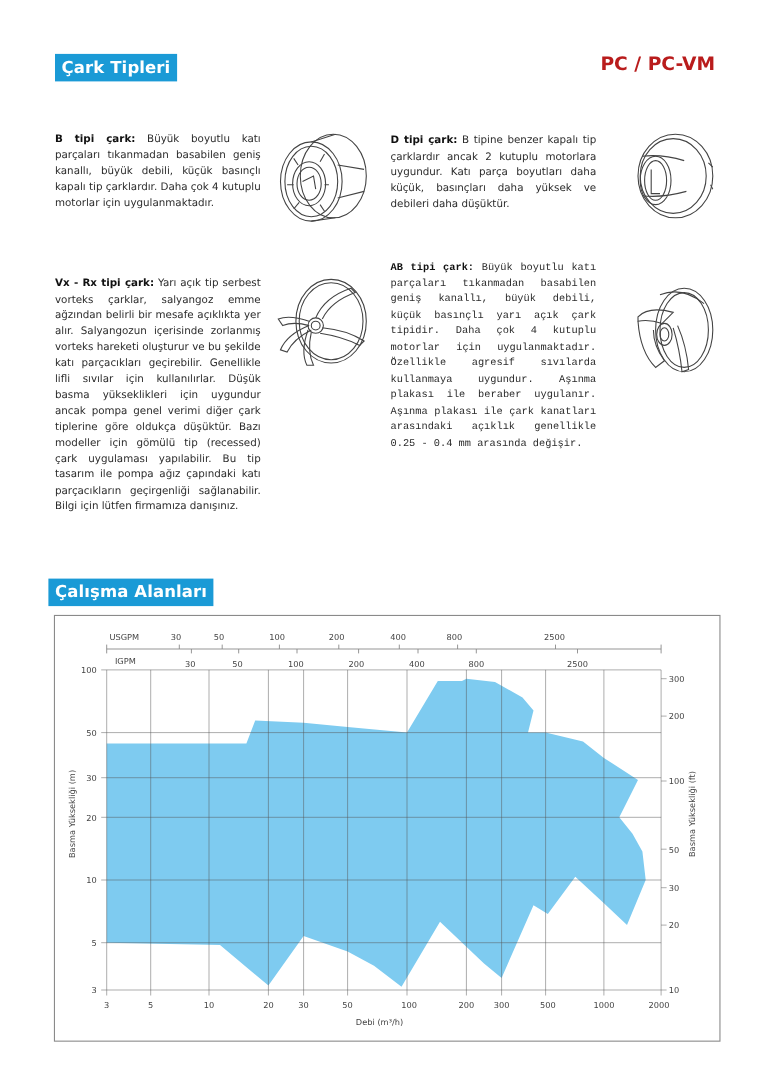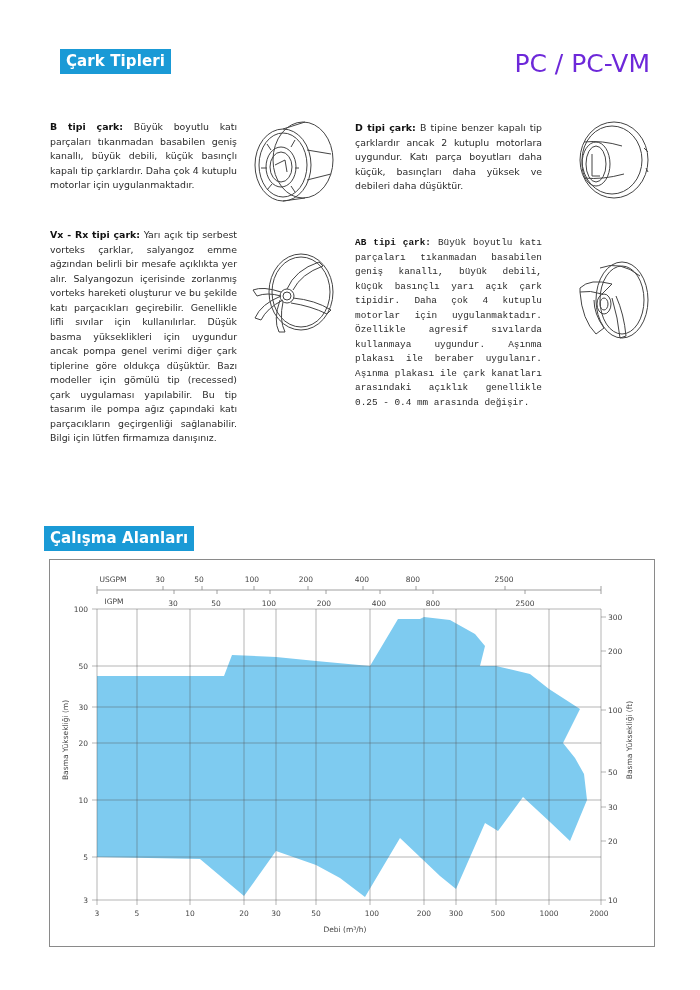--- a/index.html
+++ b/index.html
@@ -1,31 +1,31 @@
 <!DOCTYPE html>
 <html><head>
 <meta charset="utf-8">
 <style>
   html, body { margin:0; padding:0; background:#ffffff; }
   body { width:700px; height:990px; position:relative; overflow:hidden;
          font-family:"DejaVu Sans", "Liberation Sans", sans-serif; color:#333; }
   .section-tag { position:absolute; background:#1a9ad6; color:#fff; font-weight:bold;
          font-size:15px; padding:3px 6px 4px 6px; letter-spacing:0.1px; }
-  .brand { position:absolute; right:50px; top:49px; color:#6d28d9; font-weight:normal; font-size:25px; }
+  .brand { position:absolute; right:50px; top:49px; color:#b91c1c; font-weight:bold; font-size:17px; }
   .block { position:absolute; font-size:9.4px; line-height:14.5px; color:#2b2b2b; text-align:justify; }
   .block b { color:#111; }
   .imp { position:absolute; }
   .chart-frame { position:absolute; left:49px; top:559px; width:604px; height:386px;
          border:1px solid #8a8a8a; }
   svg text { font-family:"DejaVu Sans", "Liberation Sans", sans-serif; }
 </style>
 </head>
 <body>
 
-<div class="section-tag" style="left:60px; top:49px;">Çark Tipleri</div>
+<div class="section-tag" style="left:50px; top:49px;">Çark Tipleri</div>
 <div class="brand">PC / PC-VM</div>
 
 <div class="block" style="left:50px; top:120px; width:187px;">
   <b>B tipi çark:</b>
   <span>Büyük boyutlu katı parçaları tıkanmadan basabilen geniş kanallı, büyük debili, küçük basınçlı kapalı tip çarklardır. Daha çok 4 kutuplu motorlar için uygulanmaktadır.</span>
 </div>
 <svg class="imp" style="left:245px; top:110px;" width="100" height="100" viewBox="0 0 100 100">
   <g fill="none" stroke="#444" stroke-width="1">
     <ellipse cx="58" cy="50" rx="30" ry="38"></ellipse>
     <ellipse cx="38" cy="55" rx="28" ry="36"></ellipse>
@@ -47,21 +47,21 @@
     <ellipse cx="52" cy="48" rx="34" ry="38"></ellipse>
     <ellipse cx="50" cy="48" rx="30" ry="34"></ellipse>
     <path d="M22 30 Q40 28 60 34 M22 66 Q40 68 62 62"></path>
     <ellipse cx="34" cy="52" rx="14" ry="22"></ellipse>
     <ellipse cx="34" cy="52" rx="10" ry="18"></ellipse>
     <path d="M30 42 L30 64 L38 64"></path>
     <path d="M82 36 L86 40 M84 56 L86 60"></path>
   </g>
 </svg>
 
-<div class="block" style="left:50px; top:228px; width:187px;">
+<div class="block" style="left:50px; top:251px; width:187px;">
   <b>Vx - Rx tipi çark:</b>
   <span>Yarı açık tip serbest vorteks çarklar, salyangoz emme ağzından belirli bir mesafe açıklıkta yer alır. Salyangozun içerisinde zorlanmış vorteks hareketi oluşturur ve bu şekilde katı parçacıkları geçirebilir. Genellikle lifli sıvılar için kullanılırlar. Düşük basma yükseklikleri için uygundur ancak pompa genel verimi diğer çark tiplerine göre oldukça düşüktür. Bazı modeller için gömülü tip (recessed) çark uygulaması yapılabilir. Bu tip tasarım ile pompa ağız çapındaki katı parçacıkların geçirgenliği sağlanabilir. Bilgi için lütfen firmamıza danışınız.</span>
 </div>
 <svg class="imp" style="left:245px; top:240px;" width="100" height="100" viewBox="0 0 100 100">
   <g fill="none" stroke="#444" stroke-width="1">
     <ellipse cx="56" cy="52" rx="32" ry="38"></ellipse>
     <ellipse cx="56" cy="52" rx="29" ry="35"></ellipse>
     <circle cx="42" cy="56" r="7"></circle>
     <circle cx="42" cy="56" r="4"></circle>
     <path d="M42 49 Q50 30 74 22 L78 26 Q56 34 48 50"></path>

